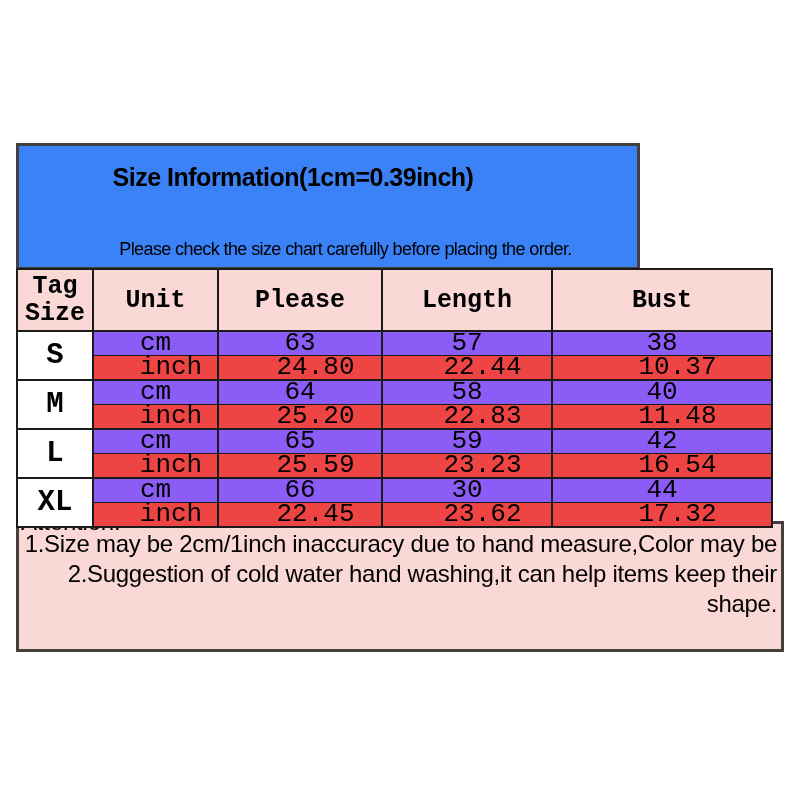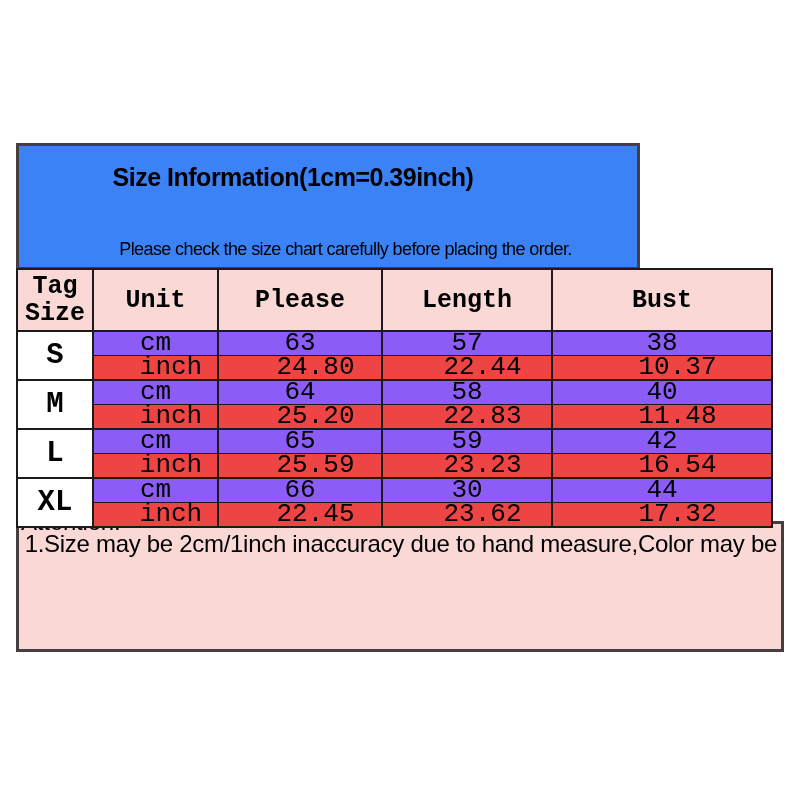--- a/index.html
+++ b/index.html
@@ -107,20 +107,22 @@
     text-align: right;
   }
 </style>
 </head>
 <body>
 
 <div class="canvas">
 
   <div class="notes-box">
     <div class="note-line">1.Size may be 2cm/1inch inaccuracy due to hand measure,Color may be</div>
+    <div class="note-line">2.Suggestion of cold water hand washing,it can help items keep their</div>
+    <div class="note-line">shape.</div>
   </div>
 
   <div class="attention">Attention:</div>
 
   <div class="title-box">
     <span class="title-line">Size Information(1cm=0.39inch)</span>
     <span class="subtitle-line">Please check the size chart carefully before placing the order.</span>
   </div>
 
   <table class="size-table">

